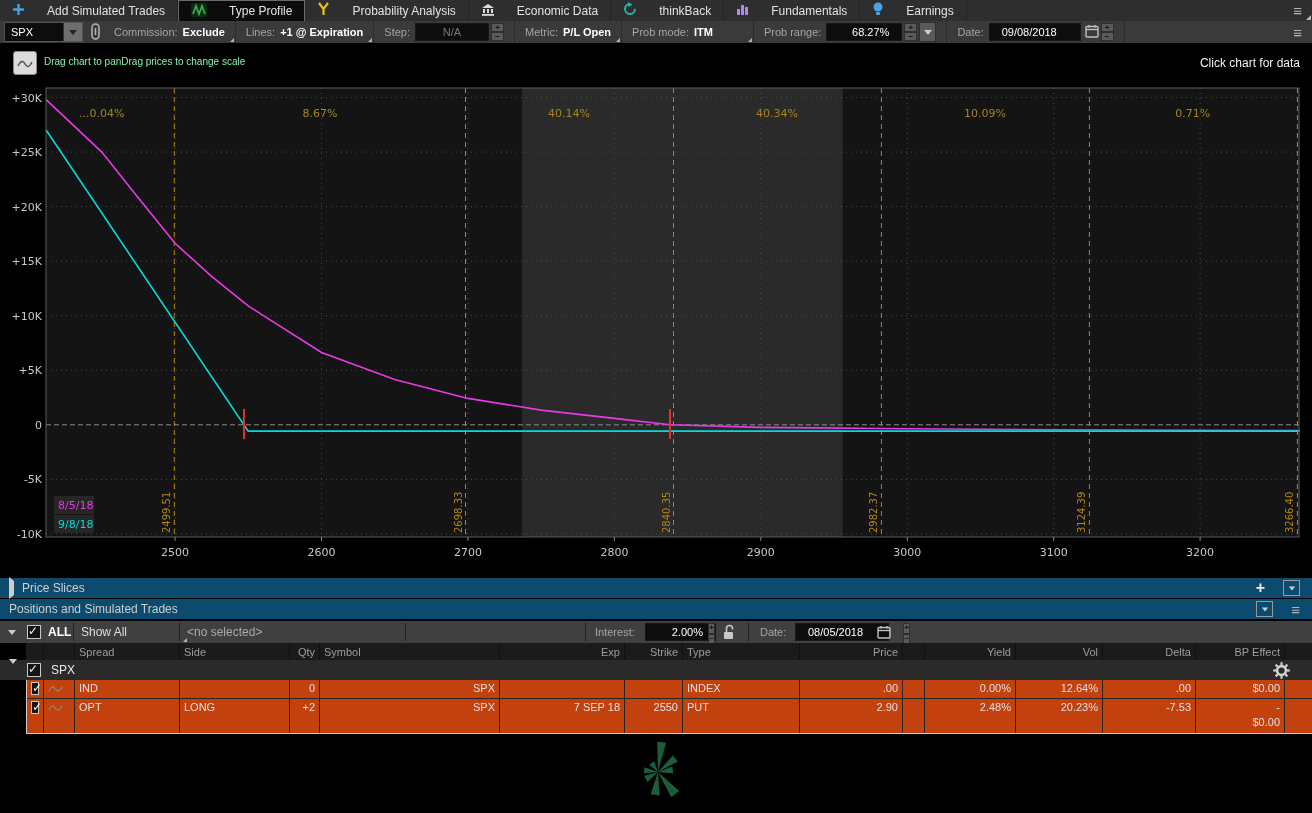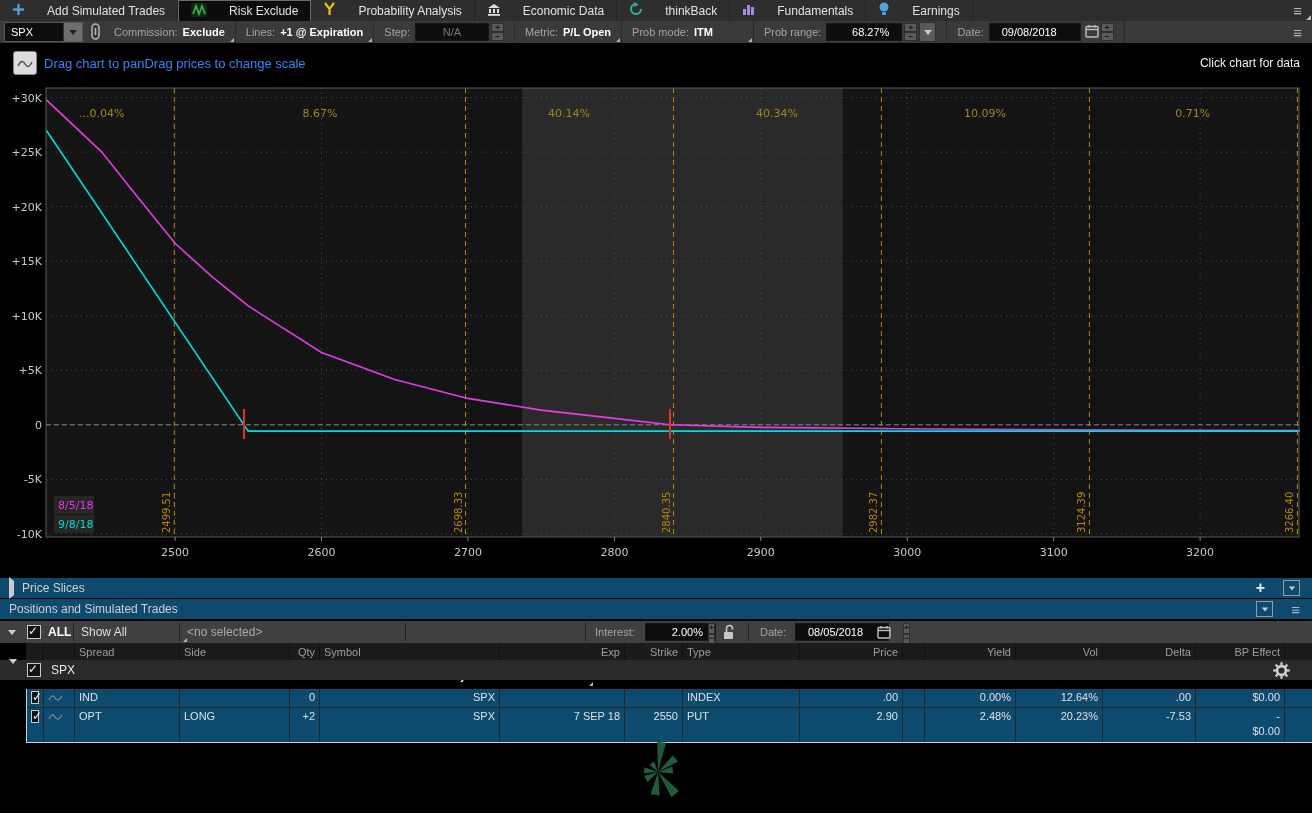--- a/index.html
+++ b/index.html
@@ -33,21 +33,21 @@
   .tri-right{width:0;height:0;border-top:4px solid transparent;border-bottom:4px solid transparent;border-left:5px solid #ccc;}
   .spin{width:13px;height:18px;display:flex;flex-direction:column;margin-left:2px;}
   .spin .sb{flex:1;background:#5a5a5a;border:1px solid #2e2e2e;color:#151515;font-size:8px;line-height:7px;text-align:center;font-weight:bold;}
   .spin .sb.plus::before{content:"+";}
   .spin .sb.minus::before{content:"\2212";}
   .minibtn{width:15px;height:18px;background:#5a5a5a;border:1px solid #2e2e2e;display:flex;align-items:center;justify-content:center;margin-left:2px;}
   
   .chart-hints{position:absolute;top:43px;left:0;width:1312px;height:42px;background:#000;}
   .chart-settings{position:absolute;left:13px;top:8px;width:22px;height:22px;background:#dcdcdc;border-radius:3px;
                   border:1px solid #888;display:flex;align-items:center;justify-content:center;}
-  .hint-text{position:absolute;left:44px;top:13px;color:#3b82f6;font-size:13px;}
+  .hint-text{position:absolute;left:44px;top:13px;color:#86efac;font-size:10px;}
   .hint-right{position:absolute;right:12px;top:13px;color:#f0f0f0;font-size:12px;}
   
   #risk-chart{position:absolute;top:85px;left:0;}
   #risk-chart text{font-family:"DejaVu Sans","Liberation Sans",sans-serif;}
   
   .hbar{position:absolute;left:0;width:1312px;height:20px;background:#0c4a6e;display:flex;align-items:center;color:#cfcfcf;font-size:12px;}
   .hbar .icon-right{margin-left:auto;display:flex;align-items:center;gap:18px;padding-right:12px;}
   .plus-glyph{color:#eee;font-size:16px;font-weight:bold;line-height:14px;}
   .boxdd{width:15px;height:14px;border:1px solid #9a9a9a;display:flex;align-items:center;justify-content:center;}
   
@@ -58,21 +58,21 @@
   .checkbox{width:12px;height:12px;border:1px solid #c9c9c9;background:#141414;position:relative;}
   .checkbox.checked::after{content:"\2713";position:absolute;left:0px;top:-2px;color:#efefef;font-size:12px;}
   .vdiv{position:absolute;top:2px;height:18px;width:1px;background:#202020;}
   
   .thead{position:absolute;top:643px;left:26px;width:1286px;height:17px;background:#1b1b1b;display:grid;
          grid-template-columns:18px 31px 105px 110px 30px 180px 125px 58px 117px 103px 22px 91px 87px 93px 89px 27px;
          align-items:center;color:#9d9d9d;font-size:11px;}
   .thead .hc{padding:0 4px;border-right:1px solid #101010;height:100%;display:flex;align-items:center;}
   .thead .r{justify-content:flex-end;}
   .grouprow{position:absolute;top:660px;left:0;width:1312px;height:20px;background:#2a2a2a;display:flex;align-items:center;color:#e8e8e8;}
-  .trows{position:absolute;top:680px;left:26px;width:1285px;border-left:1px solid #cfcfcf;border-bottom:1px solid #cfcfcf;border-right:1px solid #cfcfcf;background:#0c4a6e;margin-top:9px;}
+  .trows{position:absolute;top:680px;left:26px;width:1285px;border-left:1px solid #cfcfcf;border-bottom:1px solid #cfcfcf;border-right:1px solid #cfcfcf;background:#c2410c;}
   .trow{display:grid;grid-template-columns:17px 31px 105px 110px 30px 180px 125px 58px 117px 103px 22px 91px 87px 93px 89px 26px;
         color:#e0e0e0;font-size:11px;}
   .trow .tc{padding:2px 4px;border-right:1px solid #262626;min-height:14px;display:flex;align-items:flex-start;}
   .trow .r{justify-content:flex-end;}
   .trow.sep{border-top:1px solid #262626;}
   .bp2{display:flex;flex-direction:column;align-items:flex-end;width:100%;gap:3px;}
   
   .footer-logo{position:absolute;left:618px;top:734px;}
   .gearwrap{margin-left:auto;margin-right:22px;display:flex;align-items:center;}
 </style>
@@ -86,21 +86,21 @@
       <span><svg width="13" height="13">
             <path d="M6.5 1 V12 M1 6.5 H12" stroke="#4a9edd" stroke-width="2.4"></path>
           </svg></span>
       <span>Add Simulated Trades</span>
     </div>
     <div class="tab active">
       <span><svg width="16" height="14">
             <rect x="0" y="0" width="16" height="14" rx="2" fill="#0d2b12"></rect>
             <path d="M2 11 L5 3 L8 11 L11 3 L14 11" stroke="#3bae4a" stroke-width="1.8" fill="none"></path>
           </svg></span>
-      <span>Risk Exclude</span>
+      <span>Type Profile</span>
     </div>
     <div class="tab">
       <span><svg width="13" height="14">
             <path d="M2 1 L6.5 7 L11 1 M6.5 7 L6.5 13" stroke="#e8c01a" stroke-width="2.2" fill="none"></path>
           </svg></span>
       <span>Probability Analysis</span>
     </div>
     <div class="tab">
       <span><svg width="14" height="13">
             <path d="M1 5 L7 1 L13 5 Z" fill="#ddd"></path>

